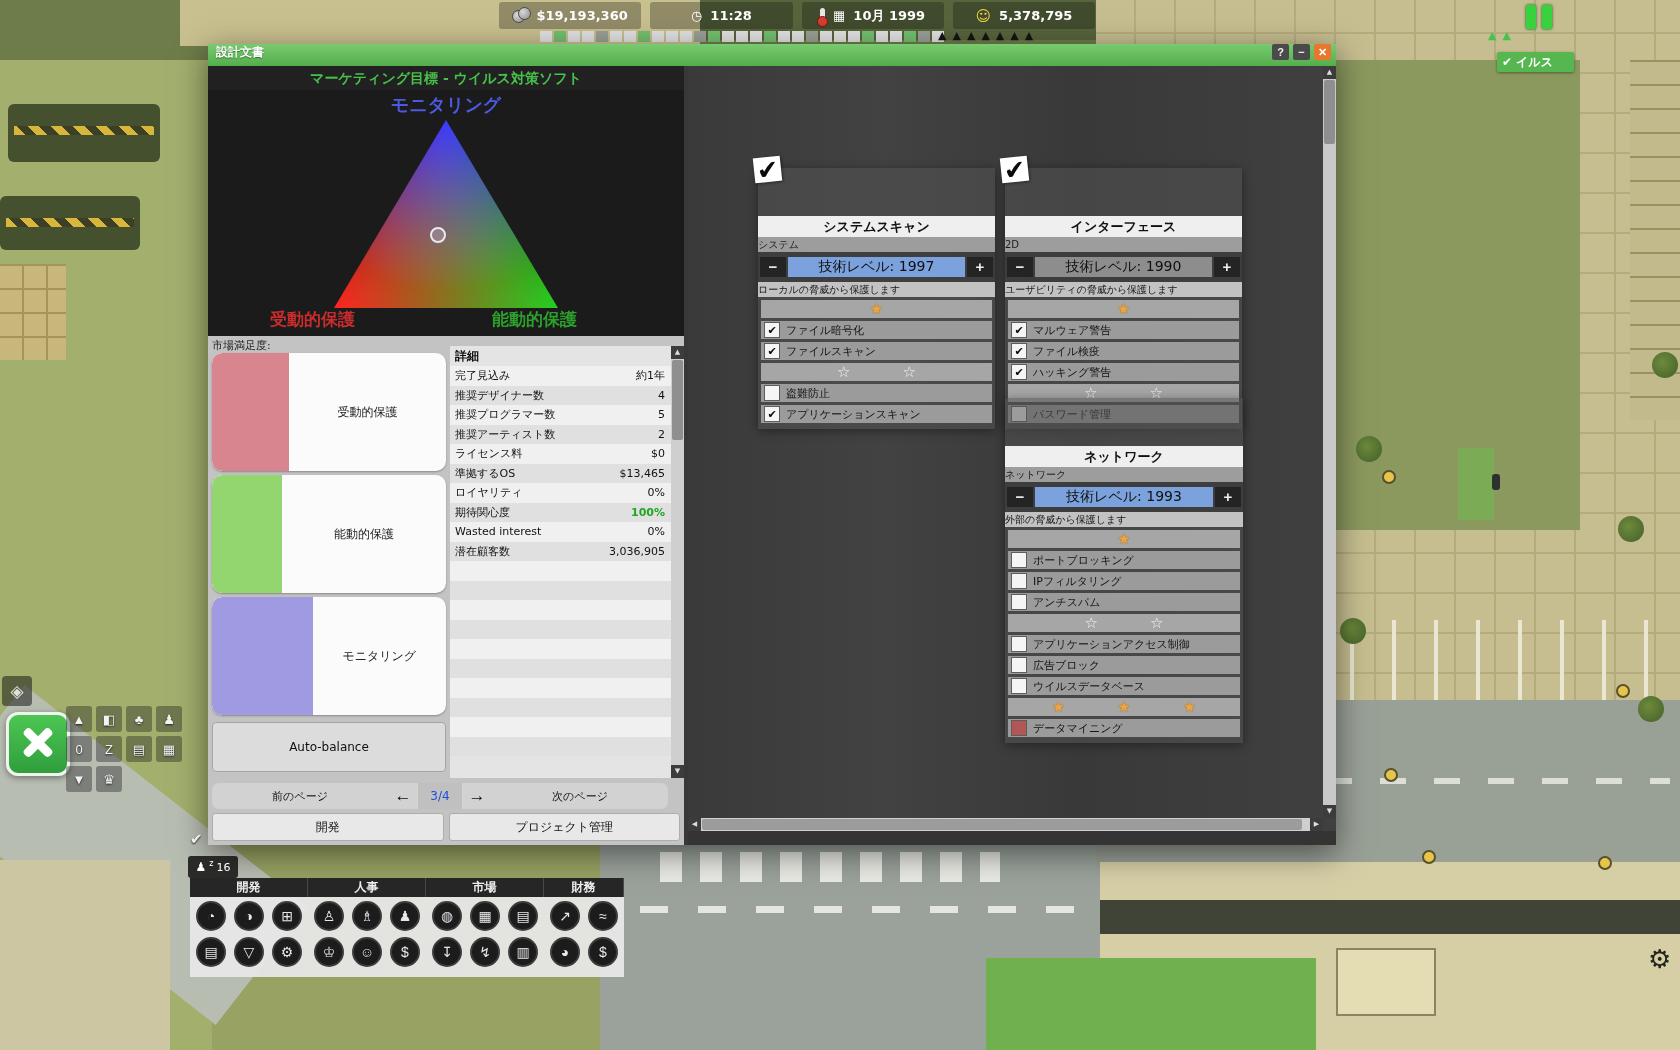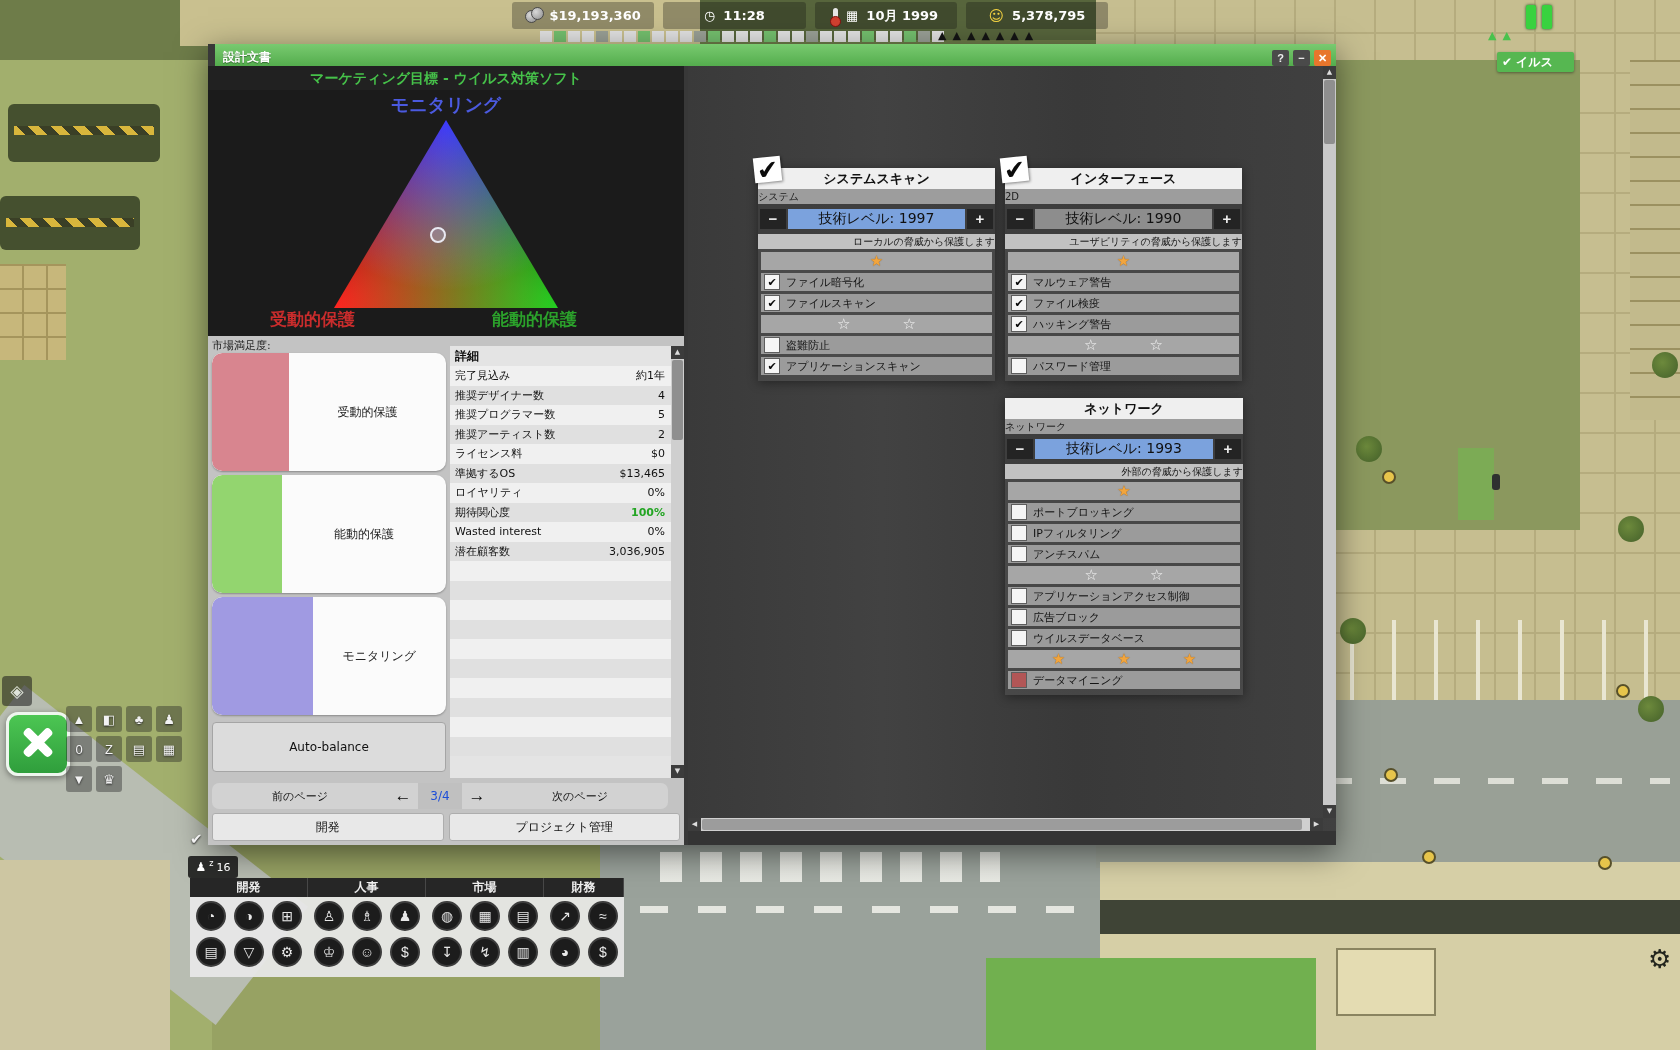--- a/index.html
+++ b/index.html
@@ -41,21 +41,21 @@
   .bg-greenroof{left:986px;top:958px;width:330px;height:92px;background:#71b04f;}
   .bg-kiosk{left:1336px;top:948px;width:96px;height:64px;background:#e4dcb2;border:2px solid #8a8460;}
   .bg-rcrates{left:1630px;top:60px;width:50px;height:360px;background:#c2ba8c;
     background-image:repeating-linear-gradient(0deg,transparent 0 22px,#9b9160 22px 24px);}
   .bg-greenbox{left:1458px;top:448px;width:36px;height:72px;background:#7cab55;}
   .bg-person{left:1492px;top:474px;width:8px;height:16px;background:#2e3030;border-radius:3px;}
   .tree{width:26px;height:26px;border-radius:50%;background:radial-gradient(circle at 40% 40%,#6d8a3c,#44602a);}
   .lamp{width:10px;height:10px;border-radius:50%;background:#e7c54b;border:2px solid #57502a;}
 
   
-  .hud{left:512px;top:2px;width:596px;height:27px;display:flex;gap:9px;}
+  .hud{left:499px;top:2px;width:596px;height:27px;display:flex;gap:9px;}
   .hud-group{flex:1;display:flex;align-items:center;justify-content:center;gap:8px;
     background:rgba(18,18,18,0.30);border-radius:3px;color:#fff;font-size:13px;font-weight:bold;}
   .coins{width:16px;height:12px;position:relative;}
   .coins::before,.coins::after{content:"";position:absolute;width:11px;height:11px;border-radius:50%;
     background:radial-gradient(circle at 35% 35%,#d9d9d9,#8e8e8e);border:1px solid #4a4a4a;}
   .coins::after{left:6px;top:-3px;}
   .glyph-icon{font-weight:normal;}
   .therm{width:5px;height:16px;background:#e8e8e8;border-radius:3px;position:relative;}
   .therm::after{content:"";position:absolute;bottom:-3px;left:-3px;width:9px;height:9px;border-radius:50%;
     background:#d04030;border:1px solid #801010;}
@@ -71,22 +71,22 @@
   .pbar{width:10px;height:24px;background:#39d23f;border-radius:2px;box-shadow:0 0 3px #114d18;}
   .side-tag{left:1497px;top:52px;width:72px;height:20px;background:#56b751;border-radius:2px;
     display:flex;align-items:center;gap:4px;padding-left:5px;color:#fff;font-size:12px;font-weight:bold;
     box-shadow:0 1px 3px rgba(0,0,0,.4);}
   .tag-check{font-size:12px;}
   .corner-gear{left:1648px;top:944px;font-size:26px;color:#23261e;}
 
   
   .window{left:208px;top:44px;width:1128px;height:801px;background:#383838;
     box-shadow:0 8px 30px rgba(0,0,0,.5);}
-  .titlebar{position:absolute;left:7px;top:0;right:0;height:22px;
-    background:linear-gradient(#79ca70,#54ad4d);display:flex;align-items:flex-end;}
+  .titlebar{position:absolute;left:0;top:0;right:0;height:22px;
+    background:linear-gradient(#79ca70,#54ad4d);display:flex;align-items:flex-start;}
   .titlebar .title{color:#fff;font-size:12px;font-weight:bold;padding-left:8px;flex:1;
     text-shadow:0 1px 1px rgba(0,0,0,.4);}
   .win-controls{display:flex;gap:4px;padding-right:5px;}
   .wbtn{width:17px;height:16px;border:none;border-radius:2px;font-size:11px;font-weight:bold;
     color:#eee;background:#4a4a4a;line-height:14px;padding:0;}
   .wbtn.close{background:#e8762c;color:#fff;}
   .win-body{position:absolute;left:0;top:22px;right:0;bottom:0;}
 
   
   .mk-header{left:0;top:0;width:476px;height:24px;background:rgba(18,18,18,.58);
@@ -151,29 +151,29 @@
 
   .feature-panel{position:absolute;background:rgba(82,82,82,.55);padding:0 0 3px 0;
     box-shadow:0 2px 10px rgba(0,0,0,.4);}
   .p0{left:70px;top:102px;width:237px;}
   .p1{left:317px;top:102px;width:237px;}
   .p2{left:317px;top:332px;width:238px;}
   .fp-check{position:absolute;left:-4px;top:-11px;width:27px;height:25px;background:#fff;
     transform:rotate(-6deg);display:flex;align-items:center;justify-content:center;
     font-size:26px;color:#0b0b0b;box-shadow:1px 1px 3px rgba(0,0,0,.45);z-index:2;}
   .fp-header{height:21px;background:#efefef;display:flex;align-items:center;justify-content:center;
-    font-weight:bold;font-size:13px;color:#111;}
+    font-weight:bold;font-size:13px;color:#111;margin-top:48px;}
   .fp-sub{height:15px;background:#9d9d9d;font-size:10px;line-height:15px;color:#1c1c1c;}
   .fp-tech{height:26px;display:flex;align-items:center;gap:2px;background:rgba(30,30,30,.25);padding:2px;}
   .fp-btn{width:26px;height:20px;background:#242424;color:#eee;font-size:15px;line-height:18px;
     text-align:center;border:none;padding:0;font-weight:bold;}
   .fp-tech-bar{flex:1;height:20px;font-size:14px;display:flex;align-items:center;justify-content:center;color:#101010;}
   .tech-active{background:#7ba2dd;}
   .tech-idle{background:#8d8d8d;}
-  .fp-desc{height:15px;background:#c2c2c2;text-align:right;font-size:10px;line-height:15px;color:#161616;}
+  .fp-desc{height:15px;background:#c2c2c2;text-align:left;font-size:10px;line-height:15px;color:#161616;}
   .fp-rows{padding:3px;display:flex;flex-direction:column;gap:3px;}
   .fp-row{height:18px;}
   .fp-stars{background:#a6a6a6;display:flex;align-items:center;justify-content:center;}
   .star{font-size:15px;line-height:18px;margin:0 26px;}
   .star.filled{color:#f2a53d;text-shadow:0 0 1px #7a4a10;}
   .star.empty{color:#f4f4f4;}
   .fp-item{background:#9b9b9b;display:flex;align-items:center;gap:6px;padding-left:3px;}
   .fp-cb{width:14px;height:14px;background:#f5f5f5;border:1px solid #5d5d5d;display:flex;
     align-items:center;justify-content:center;font-size:11px;font-weight:bold;color:#0b0b0b;flex:none;}
   .fp-cb.negative{background:#b25656;}

